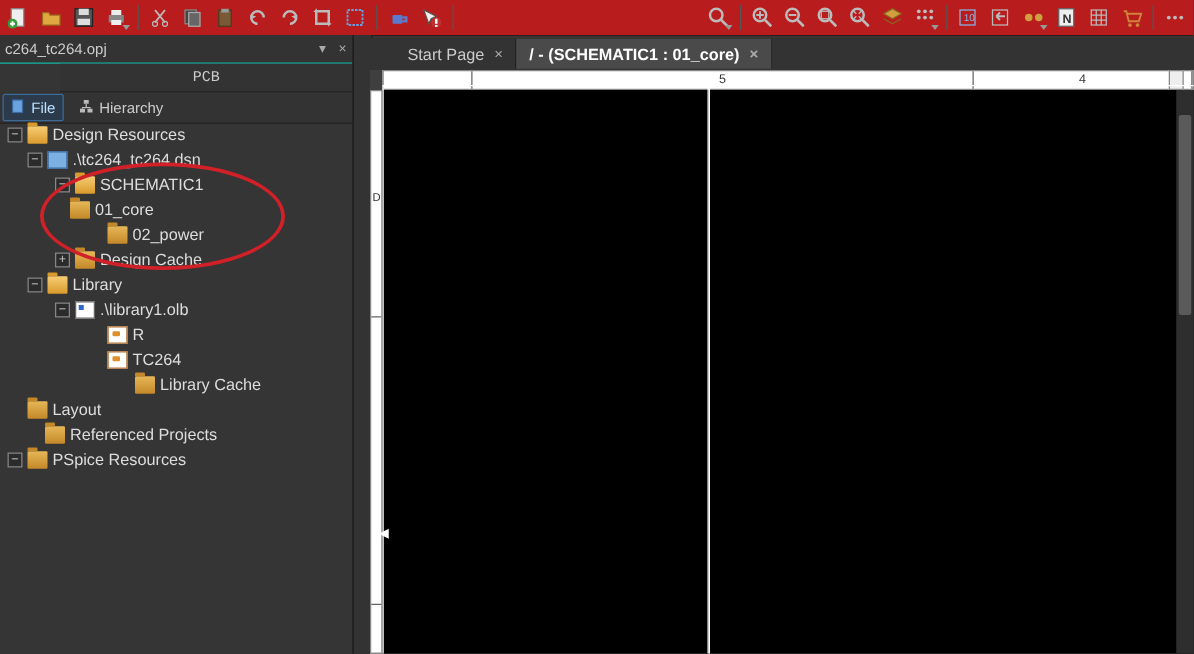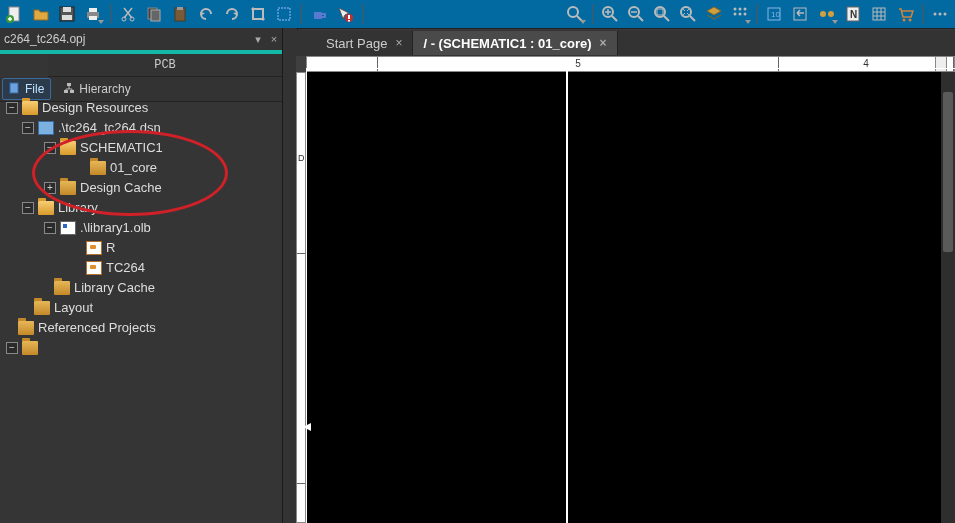--- a/index.html
+++ b/index.html
@@ -12,21 +12,21 @@
     font-size: 13px;
     color: #ddd;
     overflow: hidden;
     position: relative;
   }
   
   .toolbar {
     position: absolute;
     left: 0; top: 0; right: 0;
     height: 28px;
-    background: #0369a1;
+    background: #b91c1c;
     border-bottom: 1px solid #222;
     display: flex;
     align-items: center;
     padding: 0 2px;
   }
   .tb-btn {
     width: 24px;
     height: 24px;
     margin: 0 1px;
     display: flex;
@@ -58,21 +58,21 @@
     top: 28px;
     width: 282px;
     bottom: 0;
     background: #353535;
     border-right: 1px solid #1a1a1a;
   }
   .panel-title {
     height: 22px;
     line-height: 22px;
     background: #333;
-    border-bottom: 4px solid #14b8a6;
+    border-bottom: 1px solid #14b8a6;
     color: #ccc;
     font-size: 12px;
     padding-left: 4px;
     display: flex;
     align-items: center;
   }
   .panel-title .spacer { flex: 1; }
   .panel-title .ctl {
     width: 16px;
     color: #aaa;
@@ -576,24 +576,29 @@
     <div class="node" style="padding-left:22px">
       <div class="ex">−</div>
       <div class="icn dsn-icon"></div>
       <span>.\tc264_tc264.dsn</span>
     </div>
     <div class="node" style="padding-left:44px">
       <div class="ex">−</div>
       <div class="icn folder-open"></div>
       <span>SCHEMATIC1</span>
     </div>
-    <div class="node" style="padding-left:74px">
+    <div class="node" style="padding-left:40px">
       <div class="noex"></div>
       <div class="icn folder"></div>
       <span>01_core</span>
+    </div>
+    <div class="node" style="padding-left:70px">
+      <div class="noex"></div>
+      <div class="icn folder"></div>
+      <span>02_power</span>
     </div>
     <div class="node" style="padding-left:44px">
       <div class="ex">+</div>
       <div class="icn folder"></div>
       <span>Design Cache</span>
     </div>
     <div class="node" style="padding-left:22px">
       <div class="ex">−</div>
       <div class="icn folder-open"></div>
       <span>Library</span>
@@ -606,38 +611,39 @@
     <div class="node" style="padding-left:70px">
       <div class="noex"></div>
       <div class="icn part-icon"></div>
       <span>R</span>
     </div>
     <div class="node" style="padding-left:70px">
       <div class="noex"></div>
       <div class="icn part-icon"></div>
       <span>TC264</span>
     </div>
-    <div class="node" style="padding-left:38px">
+    <div class="node" style="padding-left:92px">
       <div class="noex"></div>
       <div class="icn folder"></div>
       <span>Library Cache</span>
     </div>
-    <div class="node" style="padding-left:18px">
+    <div class="node" style="padding-left:6px">
       <div class="noex"></div>
       <div class="icn folder"></div>
       <span>Layout</span>
     </div>
-    <div class="node" style="padding-left:2px">
+    <div class="node" style="padding-left:20px">
       <div class="noex"></div>
       <div class="icn folder"></div>
       <span>Referenced Projects</span>
     </div>
     <div class="node" style="padding-left:6px">
       <div class="ex">−</div>
       <div class="icn folder"></div>
+      <span>PSpice Resources</span>
     </div>
 
     <div class="anno-ellipse" style="left:32px; top:34px; width:190px; height:80px;"></div>
   </div>
 </div>
 
 <div class="splitter"></div>
 
 <div class="doc-tabs">
   <div style="width:20px"></div>

